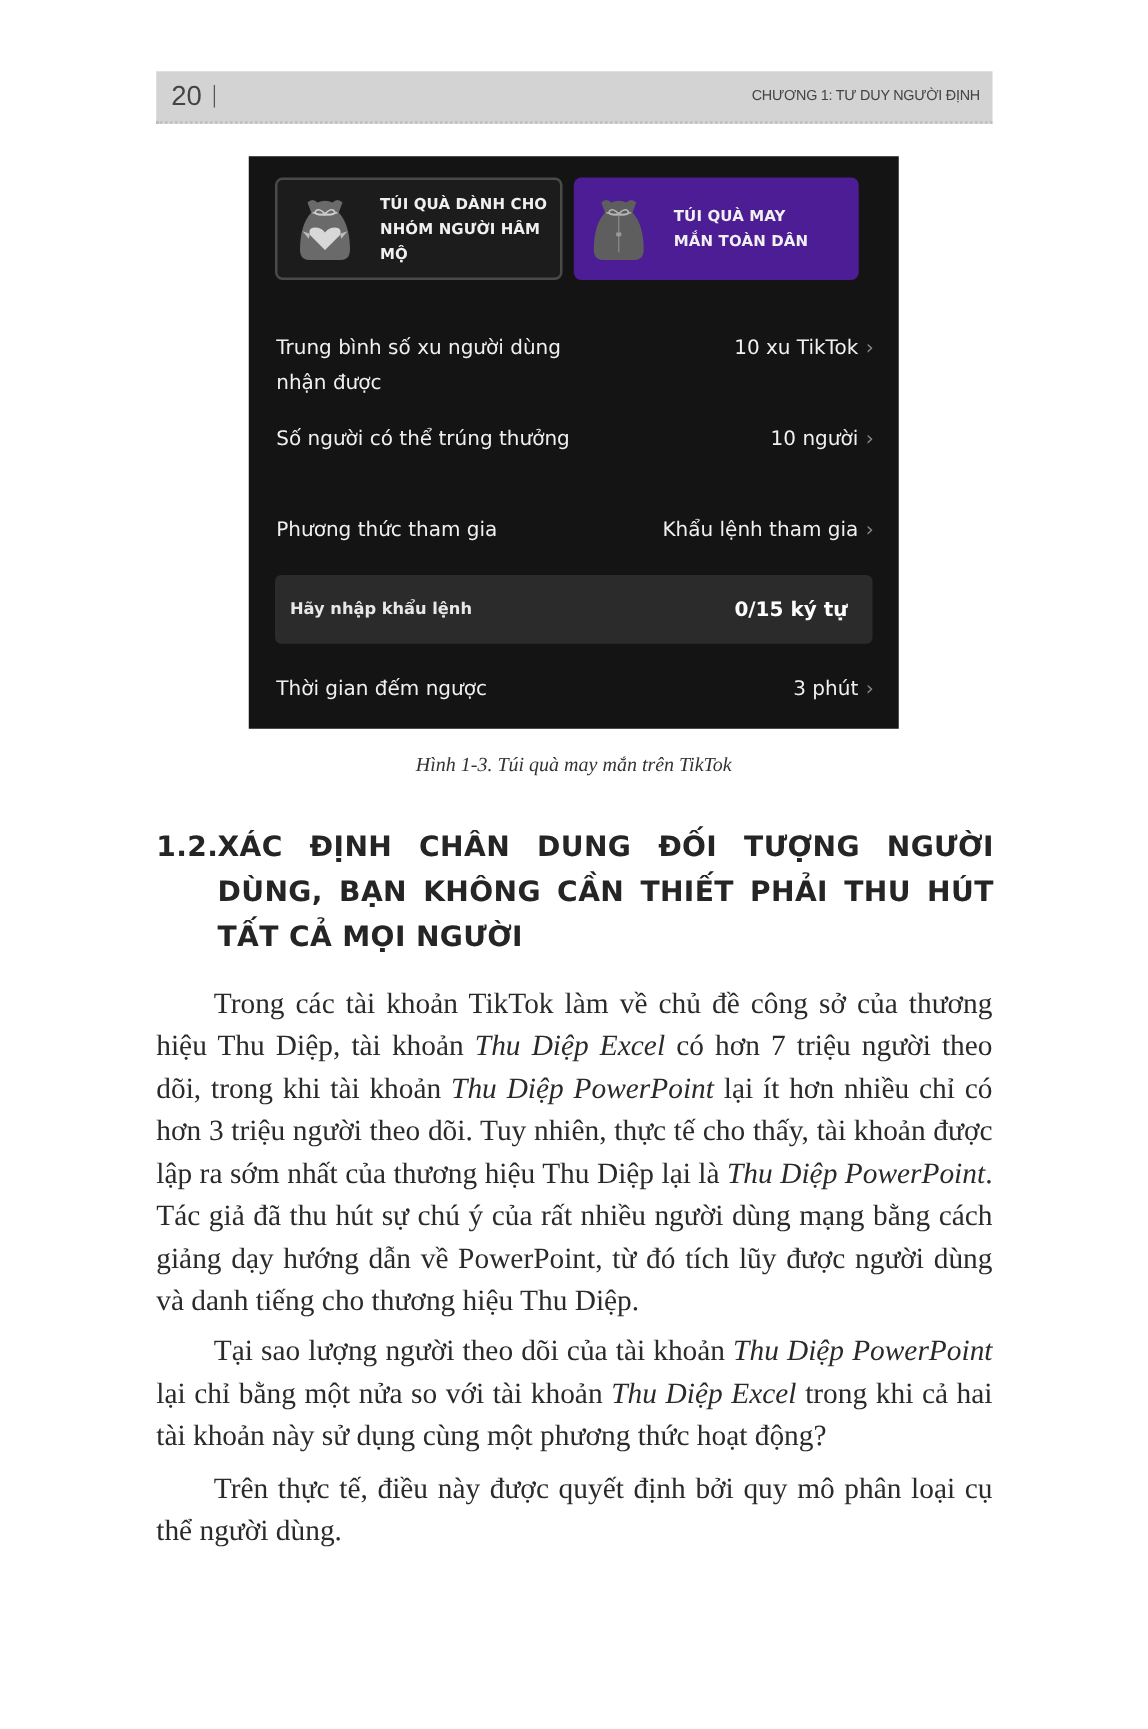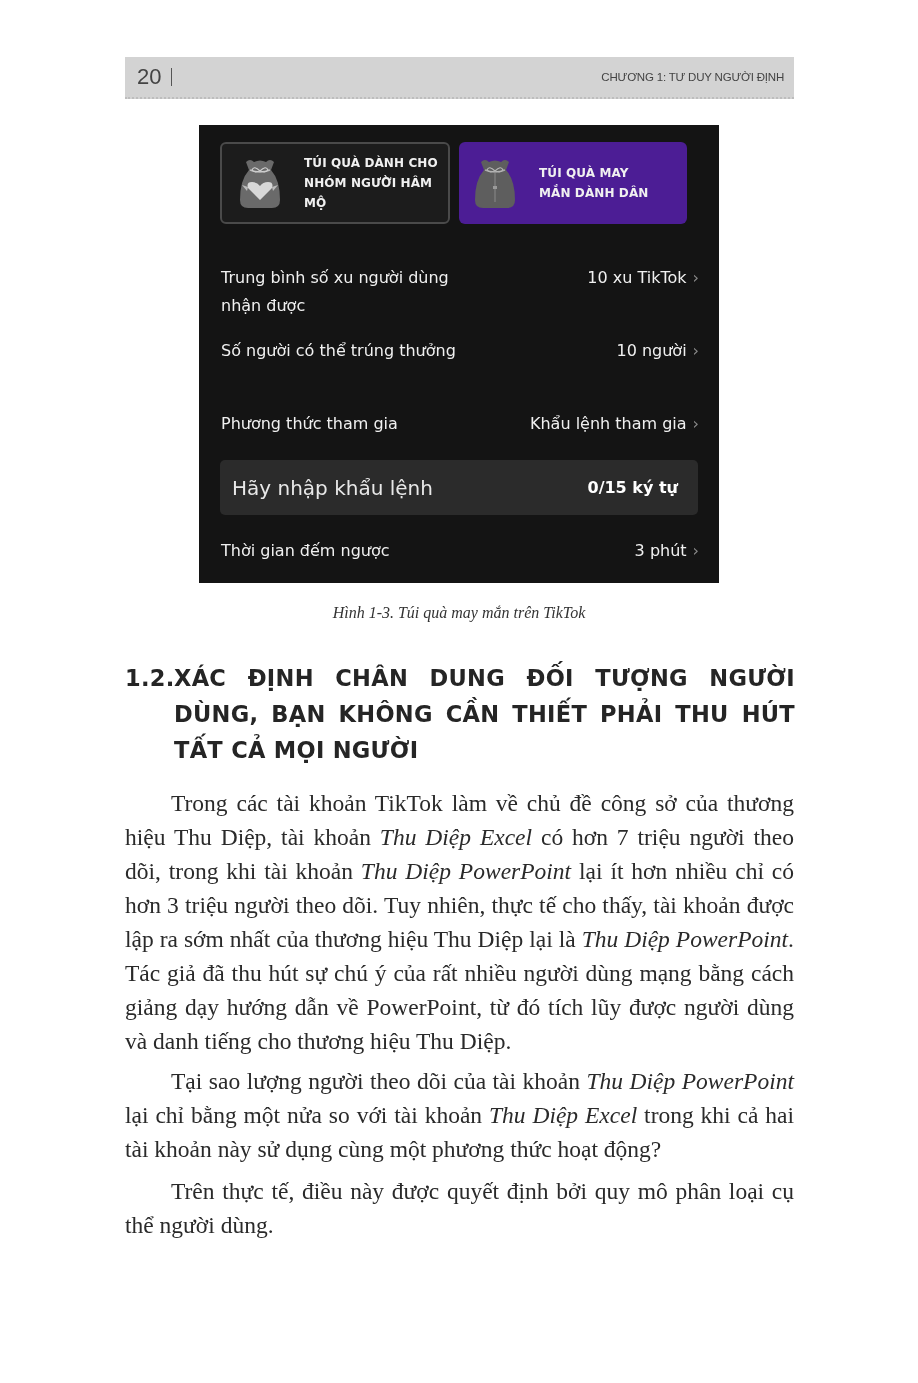--- a/index.html
+++ b/index.html
@@ -36,21 +36,21 @@
   }
   .row-label { max-width: 250px; }
   .row-value { display: flex; align-items: center; }
   .chev { color: #888; font-size: 16px; margin-left: 6px; }
 
   .input-box {
     position: absolute; left: 21px; top: 335px; width: 478px; height: 55px;
     background: #2b2b2b; border-radius: 5px; box-sizing: border-box;
     display: flex; align-items: center; justify-content: space-between; padding: 0 20px 0 12px;
   }
-  .input-placeholder { font-size: 20px; color: #e8e8e8; }
+  .input-placeholder { font-size: 13px; color: #e8e8e8; font-weight: bold; }
   .input-counter { font-size: 16px; font-weight: bold; color: #ffffff; }
 
   .caption {
     position: absolute; left: 0; width: 918px; top: 604px; text-align: center;
     font-family: "Liberation Serif", serif; font-style: italic; font-size: 16px; color: #333;
   }
 
   .section-heading {
     position: absolute; left: 125px; top: 660px; width: 670px;
     font-family: "DejaVu Sans", sans-serif; font-weight: bold; font-size: 22.5px; line-height: 36px;
@@ -102,21 +102,21 @@
       <svg viewBox="0 0 48 54">
         <path d="M10 6 Q14 2 18 6 Q24 3 30 6 Q34 2 38 6 L35 14 Q44 24 44 44 Q44 52 36 52 L12 52 Q4 52 4 44 Q4 24 13 14 Z" fill="#5e5e5e"></path>
         <path d="M14 14 Q24 18 34 14" stroke="#a8a8a8" stroke-width="1.5" fill="none"></path>
         <path d="M24 15 q-6 -6 -8 -1 q2 3 8 1 q6 -6 8 -1 q-2 3 -8 1" stroke="#b5b5b5" stroke-width="1.2" fill="none"></path>
         <path d="M24 16 L24 46" stroke="#8a8a8a" stroke-width="1"></path>
         <rect x="22" y="30" width="4" height="3" fill="#9a9a9a"></rect>
       </svg>
     </span>
     <div class="gift-label">
       <div>TÚI QUÀ MAY</div>
-      <div>MẮN DÀNH DÂN</div>
+      <div>MẮN TOÀN DÂN</div>
     </div>
   </div>
 
   <div class="setting-row" style="top:139px;">
     <span class="row-label">Trung bình số xu người dùng nhận được</span>
     <span class="row-value">
       <span>10 xu TikTok</span>
       <span class="chev">›</span>
     </span>
   </div>

